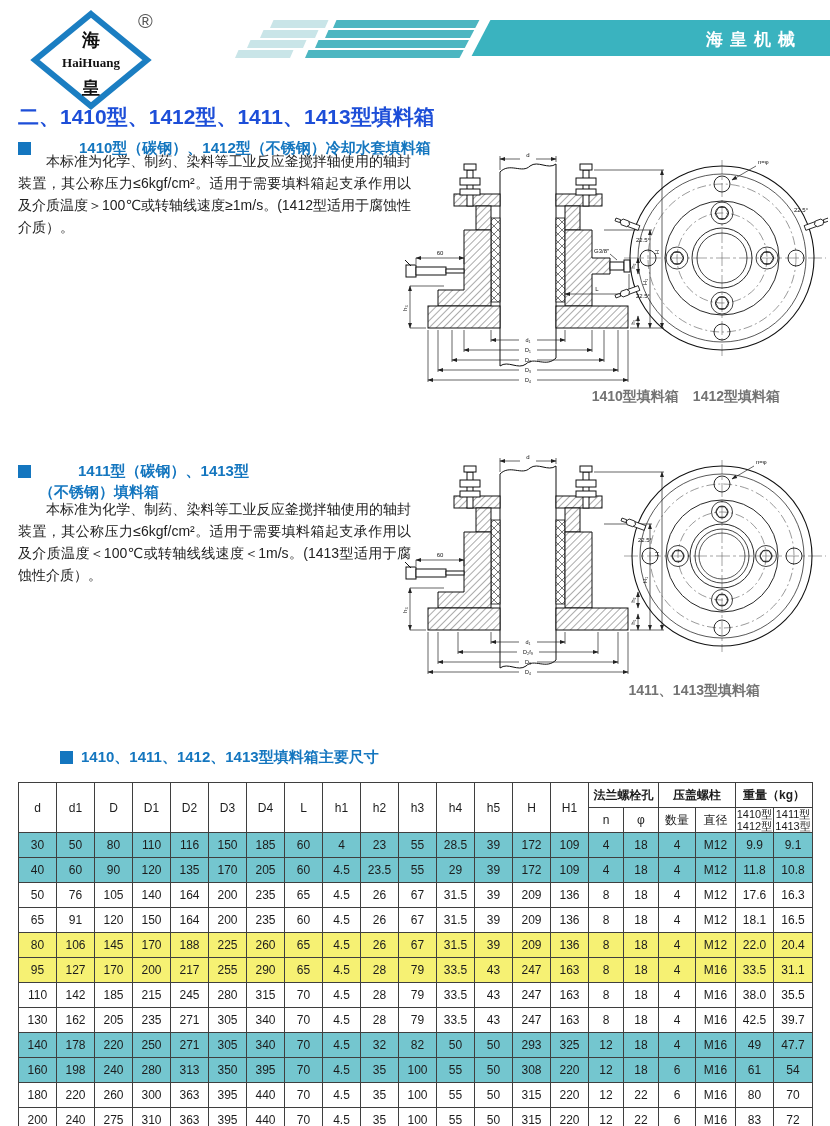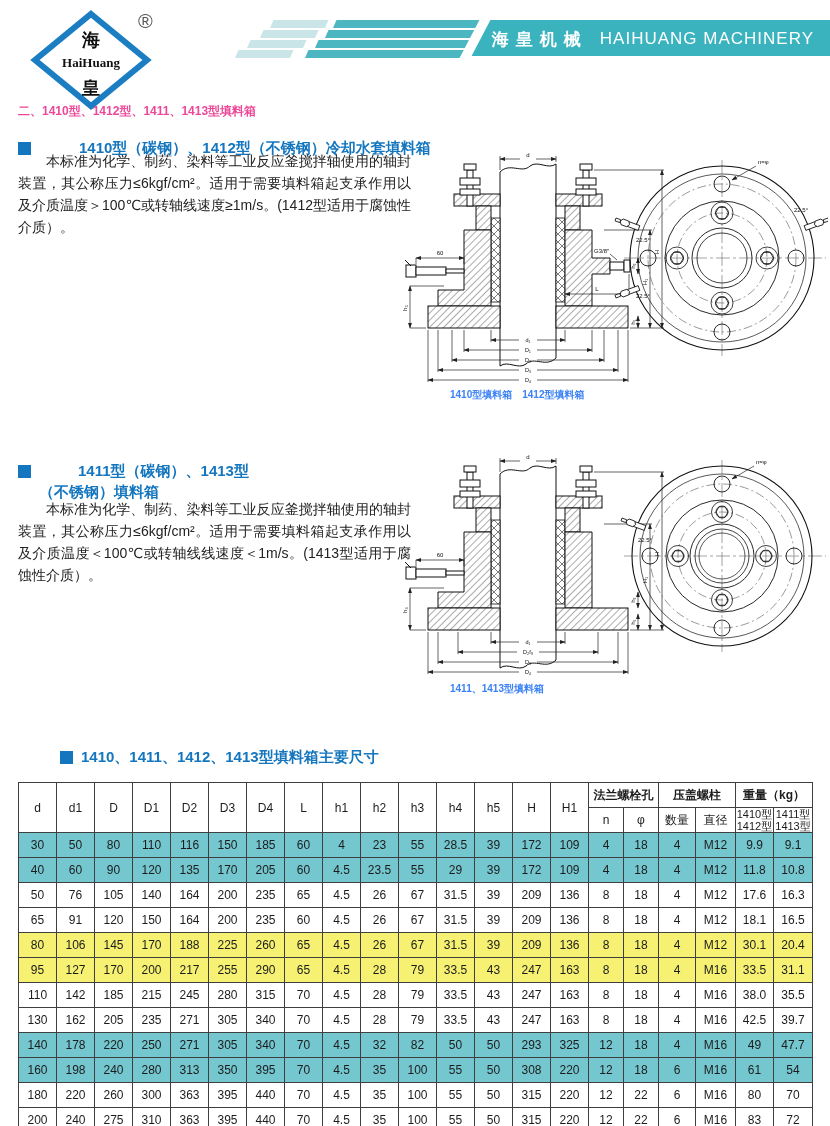--- a/index.html
+++ b/index.html
@@ -9,27 +9,27 @@
     overflow:hidden;
   }
   .abs{position:absolute;}
   
   .bar-text{left:430px;top:20px;width:392px;height:38px;display:flex;
     justify-content:flex-end;align-items:center;color:#fff;padding-right:8px;box-sizing:border-box;}
   .bar-cn{font-size:17px;letter-spacing:7px;margin-right:12px;font-weight:600;}
   .bar-en{font-size:17px;letter-spacing:1px;}
   .reg{left:138px;top:10px;font-size:20px;color:#555;}
   
-  .page-title{left:18px;top:103px;font-size:12px;font-weight:bold;color:#ec4899;}
+  .page-title{left:18px;top:103px;font-size:21px;font-weight:bold;color:#1d4ed8;}
   .sec-head{font-size:15px;font-weight:bold;color:#1476bf;display:flex;align-items:center;}
   .bullet{width:13px;height:13px;background:#1476bf;margin-right:8px;flex:none;}
   .sec-head .cont{white-space:nowrap;}
   .head-line2{left:39px;font-size:15px;font-weight:bold;color:#1476bf;}
   .para{width:393px;font-size:14px;line-height:22px;text-align:justify;text-indent:2em;color:#222;margin:0;}
-  .cap{font-size:10px;font-weight:bold;color:#3b82f6;text-align:left;}
+  .cap{font-size:14px;font-weight:bold;color:#737373;text-align:right;}
   
   table.dims{position:absolute;left:18px;top:782px;width:794px;border-collapse:collapse;table-layout:fixed;}
   table.dims th,table.dims td{border:1px solid #3f3f3f;text-align:center;vertical-align:middle;
     font-size:12px;font-weight:normal;padding:0;height:24px;background:#fff;color:#1c1c1c;}
   table.dims thead th.grp{font-weight:600;}
   table.dims thead th.wt{font-size:11px;line-height:1.1;white-space:pre-line;}
   table.dims tr.cyan td{background:#74c6cf;}
   table.dims tr.yellow td{background:#f6f173;}
   
   svg text{font-family:"Liberation Sans","DejaVu Sans",sans-serif;fill:#111;}
@@ -58,21 +58,20 @@
     <polygon points="153.5,16 303.5,16 300,24 150,24" fill="#4cb6c1"></polygon>
     <polygon points="75.5,26 131.5,26 128,34 72,34" fill="#c9e5e8"></polygon>
     <polygon points="143.5,26 297.5,26 294,34 140,34" fill="#4cb6c1"></polygon>
     <polygon points="63.5,36 118.5,36 115,44 60,44" fill="#c9e5e8"></polygon>
     <polygon points="133.5,36 291.5,36 288,44 130,44" fill="#4cb6c1"></polygon>
     <polygon points="306,3 317,3 295,45 284,45" fill="#ffffff"></polygon>
   </g>
 </svg>
 <div class="abs bar-text">
   <span class="bar-cn">海皇机械</span>
-  <span class="bar-en">HAIHUANG MACHINERY</span>
 </div>
 
 <div class="abs page-title">二、1410型、1412型、1411、1413型填料箱</div>
 
 <div class="abs sec-head" style="left:18px;top:139px;gap:40px;">
   <span class="bullet"></span>
   <span class="cont">1410型（碳钢）、1412型（不锈钢）冷却水套填料箱</span>
 </div>
 <p class="abs para" style="left:18px;top:150px;">本标准为化学、制药、染料等工业反应釜搅拌轴使用的轴封装置，其公称压力≤6kgf/cm²。适用于需要填料箱起支承作用以及介质温度＞100℃或转轴线速度≥1m/s。(1412型适用于腐蚀性介质）。</p>
 
@@ -561,21 +560,21 @@
         <td>26</td>
         <td>67</td>
         <td>31.5</td>
         <td>39</td>
         <td>209</td>
         <td>136</td>
         <td>8</td>
         <td>18</td>
         <td>4</td>
         <td>M12</td>
-        <td>30.1</td>
+        <td>22.0</td>
         <td>20.4</td>
       </tr>
       <tr class="yellow">
         <td>95</td>
         <td>127</td>
         <td>170</td>
         <td>200</td>
         <td>217</td>
         <td>255</td>
         <td>290</td>

